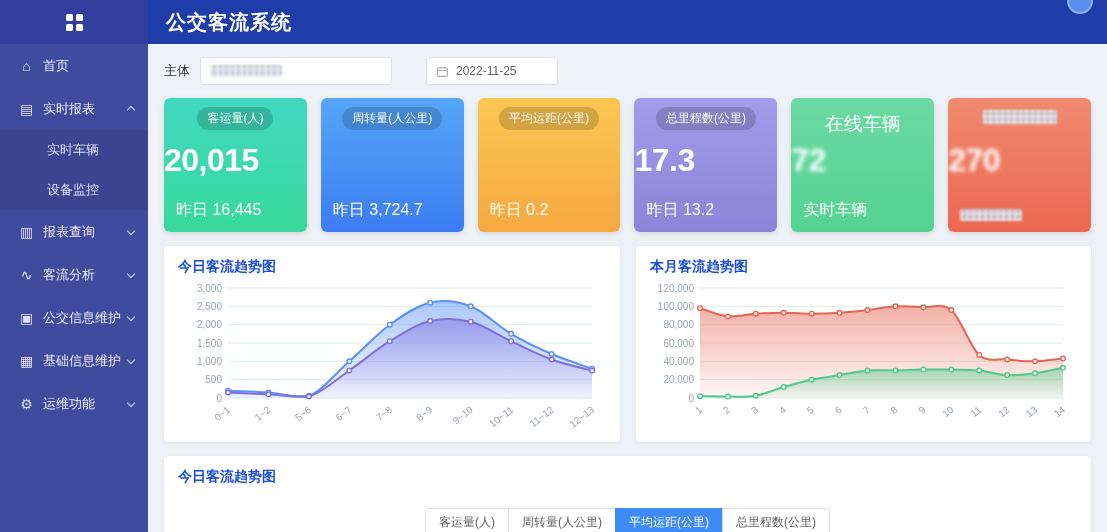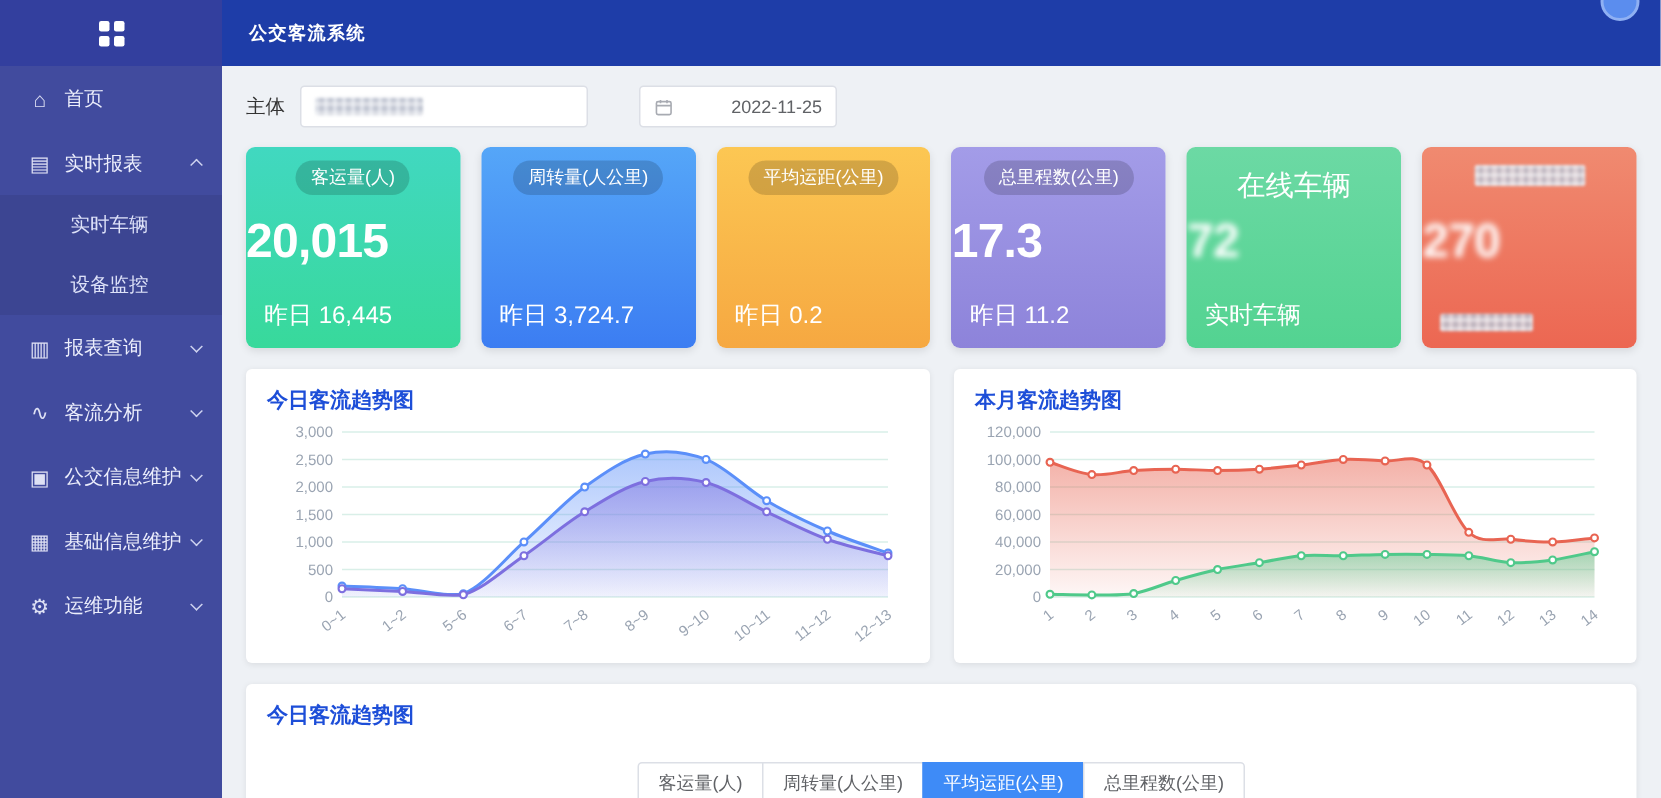--- a/index.html
+++ b/index.html
@@ -6,21 +6,21 @@
   html,body { width:1107px; height:532px; overflow:hidden; background:#eef1f5;
               font-family:"Liberation Sans", sans-serif; }
 
   
   .header { position:fixed; top:0; left:0; width:1107px; height:44px; background:#1e3da8;
             display:flex; align-items:center; z-index:20; }
   .logo-box { width:148px; height:44px; background:#333f9e; display:flex; align-items:center;
               justify-content:center; cursor:pointer; flex:0 0 148px; }
   .grid-icon { display:grid; grid-template-columns:7px 7px; gap:3px; }
   .grid-icon span { width:7px; height:7px; background:#fff; border-radius:1.5px; }
-  .app-title { color:#fff; font-size:12px; font-weight:bold; margin-left:18px; letter-spacing:1px; }
+  .app-title { color:#fff; font-size:20px; font-weight:bold; margin-left:18px; letter-spacing:1px; }
   .header-right { margin-left:auto; display:flex; align-items:center; gap:18px;
                   padding-right:20px; color:#fff; font-size:13px; }
   .hr-item { display:flex; align-items:center; gap:6px; cursor:pointer; white-space:nowrap; }
   .chev-sm { width:6px; height:6px; border-right:1.5px solid #fff; border-bottom:1.5px solid #fff;
              transform:rotate(45deg); margin-top:-3px; }
   .avatar-dot { position:absolute; top:-12px; right:14px; width:26px; height:26px; border-radius:50%;
                 background:#5b8dee; border:2px solid #8fb0f3; }
 
   
   .mosaic { display:inline-block; border-radius:2px; filter:blur(1px);
@@ -43,21 +43,21 @@
   
   .main { position:absolute; left:148px; top:44px; width:959px; height:488px;
           padding:13px 16px; overflow:hidden; }
 
   .filter-row { display:flex; align-items:center; gap:10px; height:28px; margin-bottom:13px; }
   .fl-label { font-size:13px; color:#333; }
   .subject-input { width:192px; height:28px; background:#fff; border:1px solid #dcdfe6; border-radius:3px;
                    display:flex; align-items:center; padding:0 9px; cursor:text; }
   .date-input { width:132px; height:28px; background:#fff; border:1px solid #dcdfe6; border-radius:3px;
                 display:flex; align-items:center; gap:7px; padding:0 9px; font-size:12px; color:#606266;
-                margin-left:24px; cursor:pointer;justify-content:space-between; }
+                margin-left:24px; cursor:pointer; }
 
   .cards-row { display:flex; gap:14px; }
   .stat-card { flex:1; height:134px; border-radius:6px; position:relative; color:#fff;
                box-shadow:0 2px 6px rgba(0,0,0,.10); overflow:hidden; }
   .badge { position:absolute; top:9px; left:50%; transform:translateX(-50%); background:rgba(0,0,0,.16);
            padding:3px 10px; border-radius:12px; font-size:12px; white-space:nowrap; }
   .card-num { position:absolute; top:44px; left:0; right:0; font-size:32px;
               font-weight:bold; letter-spacing:-.5px; }
   .card-foot { position:absolute; left:12px; bottom:11px; font-size:16px; }
   .card-title-top { position:absolute; top:13px; left:0; right:0; text-align:center; font-size:19px; }
@@ -162,21 +162,21 @@
         <div class="badge">周转量(人公里)</div>
         <div class="card-foot">昨日 3,724.7</div>
       </div>
       <div class="stat-card" style="background: linear-gradient(rgb(252, 199, 83), rgb(246, 168, 65));">
         <div class="badge">平均运距(公里)</div>
         <div class="card-foot">昨日 0.2</div>
       </div>
       <div class="stat-card" style="background: linear-gradient(rgb(163, 156, 232), rgb(141, 131, 218));">
         <div class="badge">总里程数(公里)</div>
         <div class="card-num">17.3</div>
-        <div class="card-foot">昨日 11.2</div>
+        <div class="card-foot">昨日 13.2</div>
       </div>
       <div class="stat-card" style="background: linear-gradient(rgb(108, 217, 164), rgb(83, 211, 145));">
         <div class="card-title-top">在线车辆</div>
         <div class="card-num pixel-blur">72</div>
         <div class="card-foot">实时车辆</div>
       </div>
       <div class="stat-card" style="background: linear-gradient(rgb(240, 138, 112), rgb(236, 103, 82));">
         <div class="mosaic title-mask"></div>
         <div class="card-num pixel-blur">270</div>
         <div class="mosaic foot-mask"></div>

